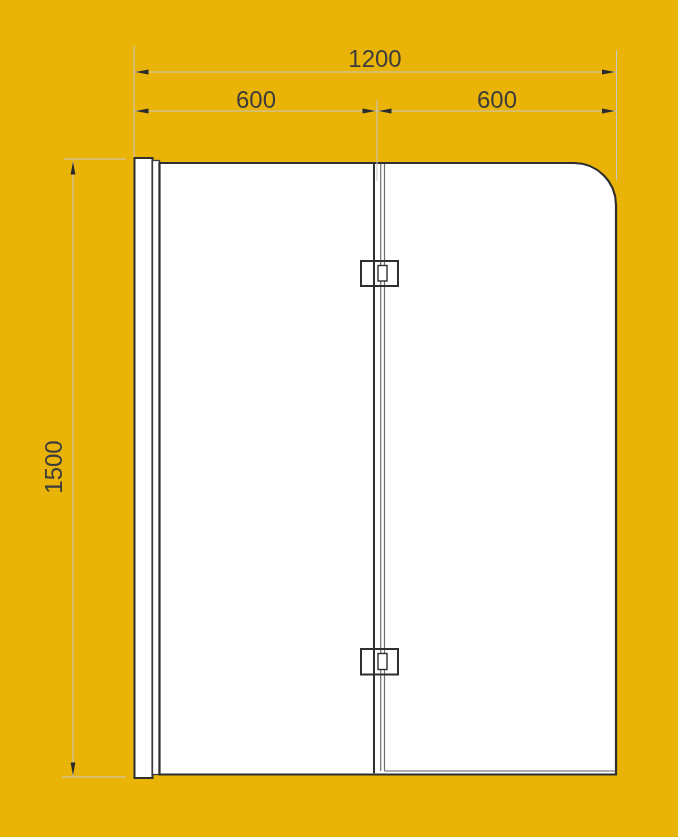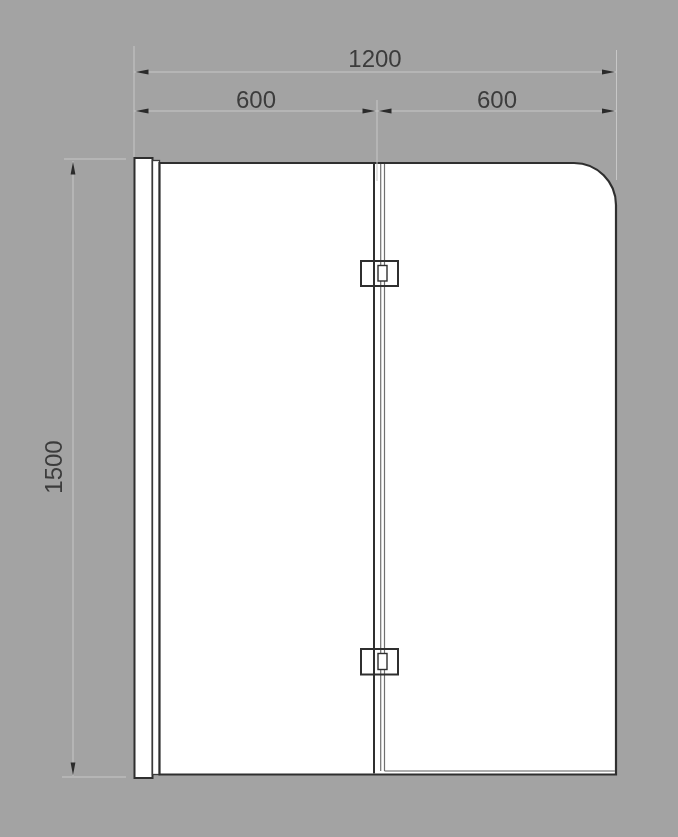--- a/index.html
+++ b/index.html
@@ -4,21 +4,21 @@
 <style>
   html, body {
     margin: 0;
     padding: 0;
     background: #ffffff;
   }
   .canvas {
     position: relative;
     width: 678px;
     height: 837px;
-    background: #a3a3a3;
+    background: #eab308;
     overflow: hidden;
   }
   svg {
     display: block;
   }
   .dim-text {
     font-family: "Liberation Sans", "DejaVu Sans", sans-serif;
     font-size: 24px;
     fill: #3c3c3c;
   }

